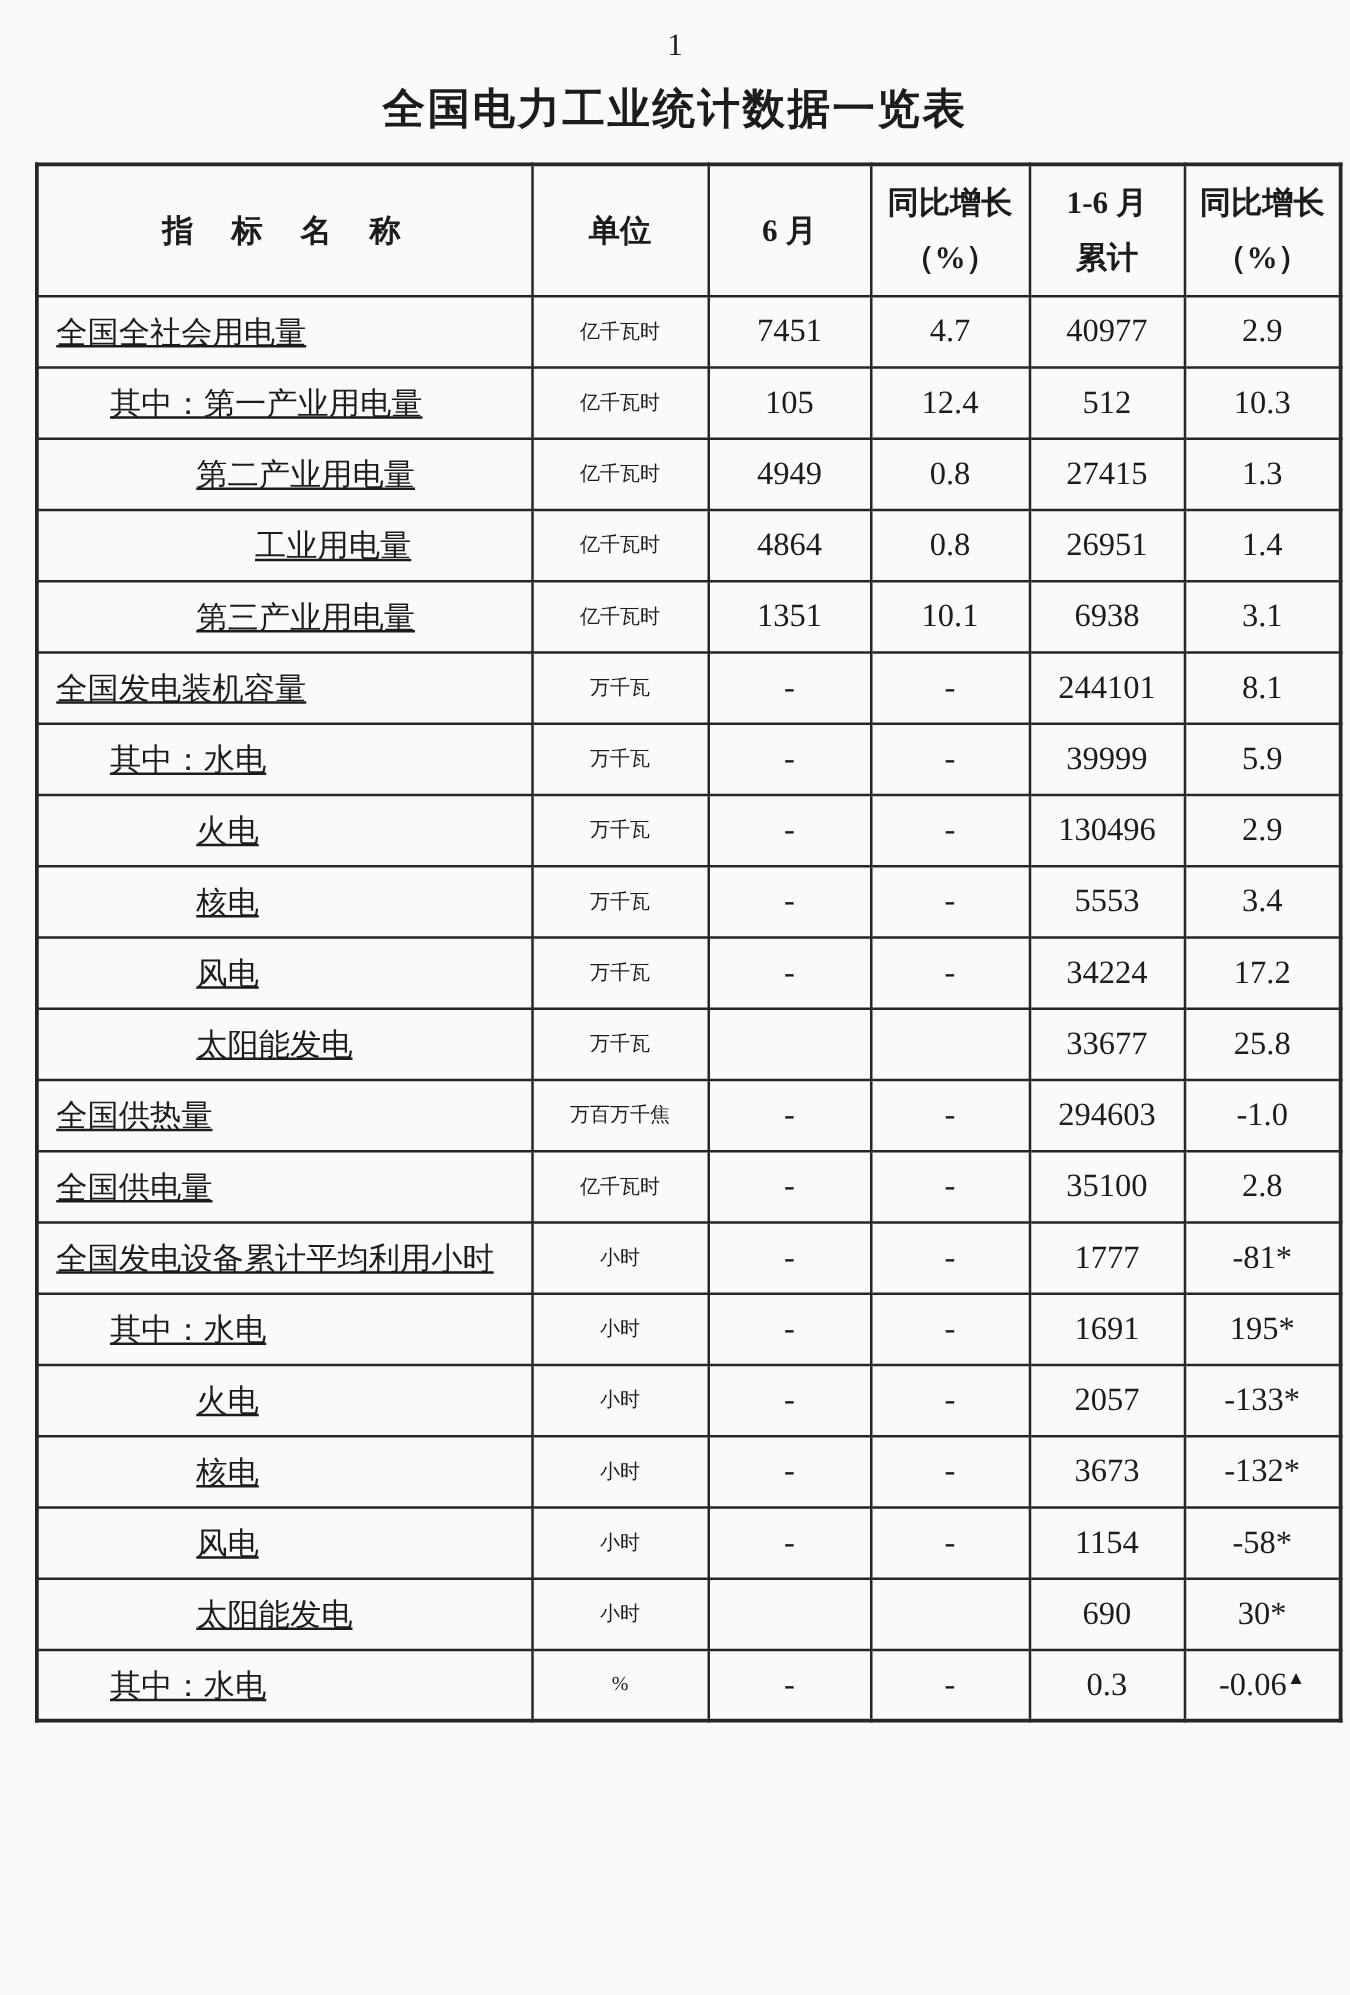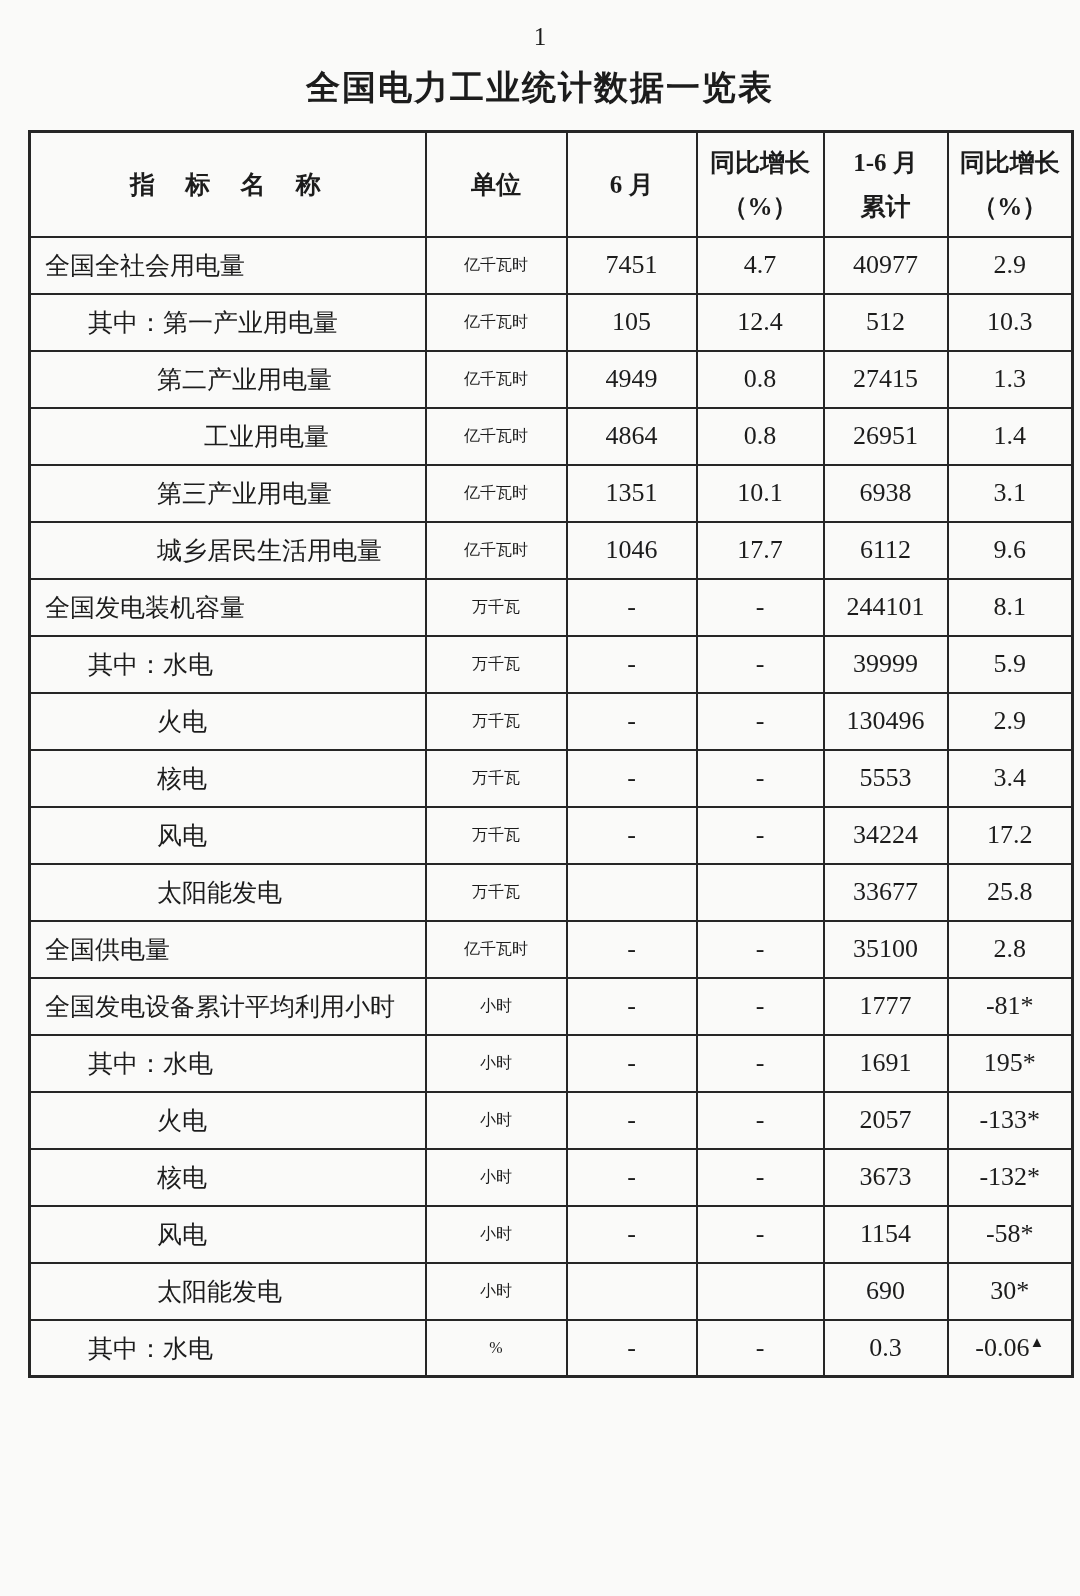--- a/index.html
+++ b/index.html
@@ -40,21 +40,21 @@
   }
   .stats thead tr { height: 105px; }
   .stats th {
     font-size: 25px;
     font-weight: bold;
     text-align: center;
   }
   .th-indicator { letter-spacing: 5px; word-spacing: 14px; }
   .hline { display: block; line-height: 1.75; }
   .stats tbody tr { height: 57px; }
-  td.c-ind  { text-align: left;  font-size: 25px; }
+  td.c-ind  { text-align: left;  font-size: 25px; text-decoration: underline; }
   td.c-unit { text-align: center; font-size: 16px; }
   td.c-num  { text-align: center; font-size: 26px; }
   td.indent-0 { padding-left: 14px;  }
   td.indent-1 { padding-left: 57px;  }
   td.indent-2 { padding-left: 126px; }
   td.indent-3 { padding-left: 173px; }
   .sup { font-size: 15px; vertical-align: 9px; }
 </style>
 </head>
 <body>
@@ -130,28 +130,20 @@
 
   <tr>
     <td class="c-ind indent-2">第三产业用电量</td>
     <td class="c-unit">亿千瓦时</td>
     <td class="c-num">1351</td>
     <td class="c-num">10.1</td>
     <td class="c-num">6938</td>
     <td class="c-num"><span>3.1</span><span class="sup"></span></td>
   </tr>
 
-  <tr>
-    <td class="c-ind indent-2">城乡居民生活用电量</td>
-    <td class="c-unit">亿千瓦时</td>
-    <td class="c-num">1046</td>
-    <td class="c-num">17.7</td>
-    <td class="c-num">6112</td>
-    <td class="c-num"><span>9.6</span><span class="sup"></span></td>
-  </tr>
 
   <tr>
     <td class="c-ind indent-0">全国发电装机容量</td>
     <td class="c-unit">万千瓦</td>
     <td class="c-num">-</td>
     <td class="c-num">-</td>
     <td class="c-num">244101</td>
     <td class="c-num"><span>8.1</span><span class="sup"></span></td>
   </tr>
 
@@ -194,20 +186,28 @@
   <tr>
     <td class="c-ind indent-2">太阳能发电</td>
     <td class="c-unit">万千瓦</td>
     <td class="c-num"></td>
     <td class="c-num"></td>
     <td class="c-num">33677</td>
     <td class="c-num"><span>25.8</span><span class="sup"></span></td>
   </tr>
 
 
+  <tr>
+    <td class="c-ind indent-0">全国供热量</td>
+    <td class="c-unit">万百万千焦</td>
+    <td class="c-num">-</td>
+    <td class="c-num">-</td>
+    <td class="c-num">294603</td>
+    <td class="c-num"><span>-1.0</span><span class="sup"></span></td>
+  </tr>
 
 
   <tr>
     <td class="c-ind indent-0">全国供电量</td>
     <td class="c-unit">亿千瓦时</td>
     <td class="c-num">-</td>
     <td class="c-num">-</td>
     <td class="c-num">35100</td>
     <td class="c-num"><span>2.8</span><span class="sup"></span></td>
   </tr>

